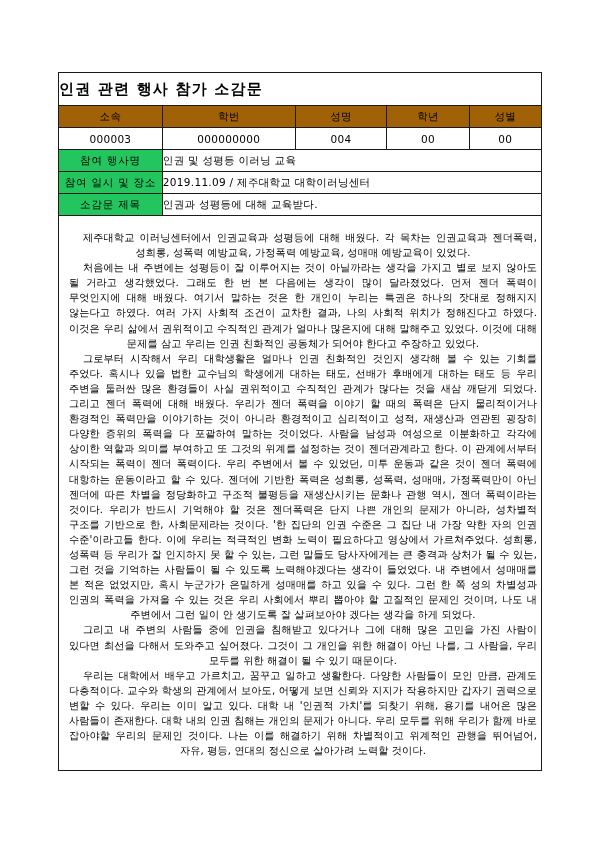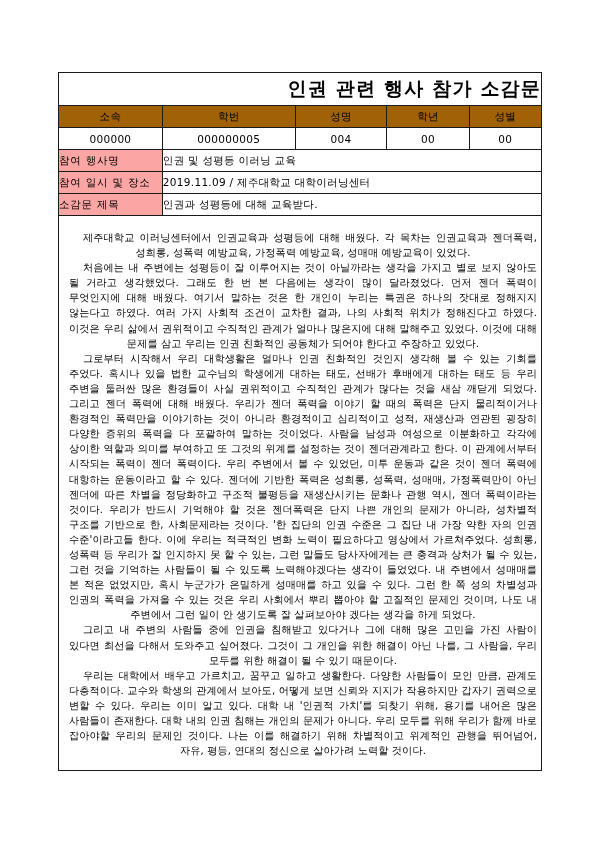--- a/index.html
+++ b/index.html
@@ -37,44 +37,45 @@
     table-layout: fixed;
   }
   table.form td {
     border: 1px solid #1a1a1a;
     padding: 0;
     vertical-align: middle;
   }
 
   .title-cell {
     height: 32px;
-    text-align: right;
-    font-size: 19px;
+    text-align: left;
+    font-size: 15px;
     font-weight: bold;
     letter-spacing: 1.2px;
   }
 
   .th-cell {
     height: 21px;
     text-align: center;
     font-size: 10.5px;
     background: #a16207;
     letter-spacing: 0.3px;
   }
   .td-cell {
     height: 21px;
     text-align: center;
     font-size: 10.5px;
     letter-spacing: 0.3px;
   }
 
   .label-cell {
     height: 21px;
+    text-align: center;
     font-size: 10.5px;
-    background: #fca5a5;
+    background: #22c55e;
     letter-spacing: 0.8px;
   }
   .value-cell {
     height: 21px;
     text-align: left;
     font-size: 10.5px;
     padding-left: 5px;
     letter-spacing: 0.3px;
     margin-top: 25px;
   }
@@ -120,22 +121,22 @@
           <td class="title-cell" colspan="5">인권 관련 행사 참가 소감문</td>
         </tr>
         <tr>
           <td class="th-cell">소속</td>
           <td class="th-cell">학번</td>
           <td class="th-cell">성명</td>
           <td class="th-cell">학년</td>
           <td class="th-cell">성별</td>
         </tr>
         <tr>
-          <td class="td-cell">000000</td>
-          <td class="td-cell">000000005</td>
+          <td class="td-cell">000003</td>
+          <td class="td-cell">000000000</td>
           <td class="td-cell">004</td>
           <td class="td-cell">00</td>
           <td class="td-cell">00</td>
         </tr>
         <tr>
           <td class="label-cell">참여 행사명</td>
           <td class="value-cell" colspan="4">인권 및 성평등 이러닝 교육</td>
         </tr>
         <tr>
           <td class="label-cell">참여 일시 및 장소</td>

